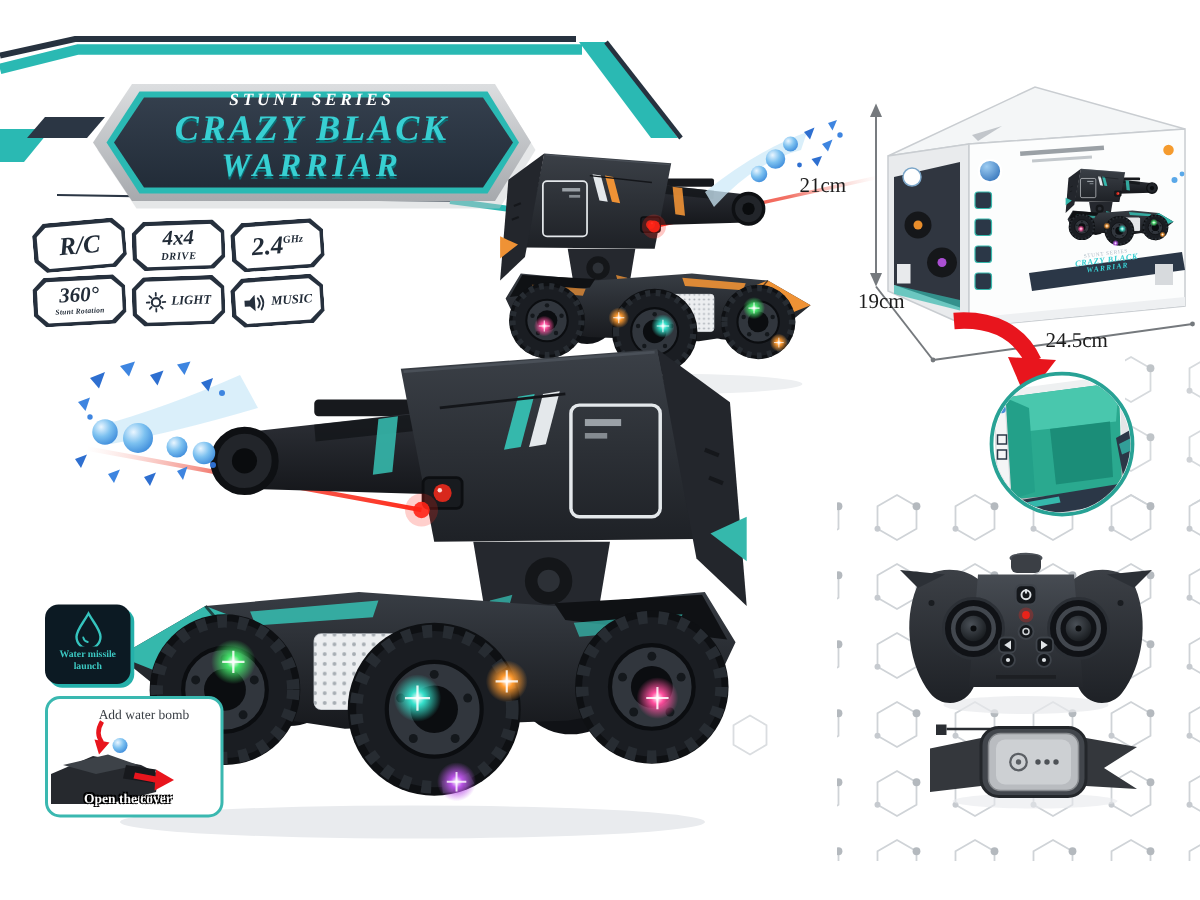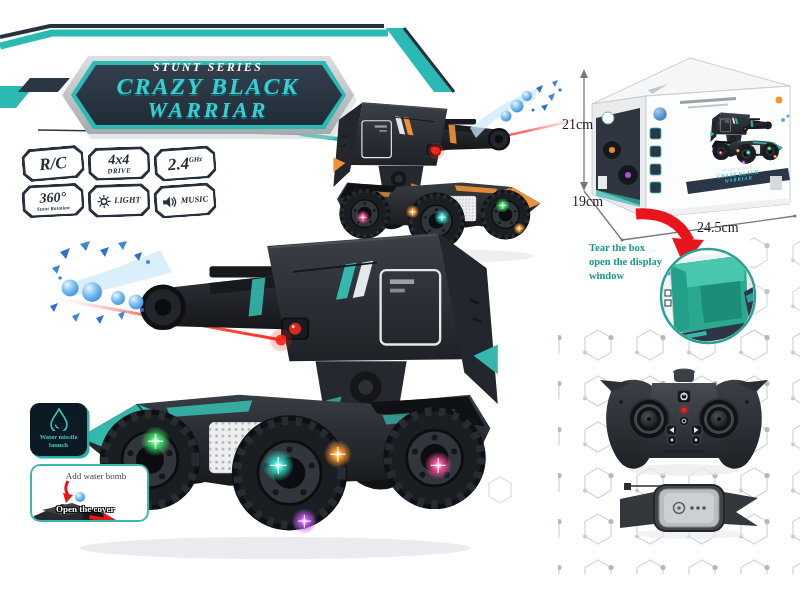--- a/index.html
+++ b/index.html
@@ -36,34 +36,34 @@
   .badge-row{display:flex;align-items:center;gap:3px;}
   .b-xl{font-size:17px;line-height:1;}
   .b-lg{font-size:14px;line-height:1;}
   .b-sub{font-size:7px;letter-spacing:.4px;line-height:1;margin-top:1px;}
   .b-tiny{font-size:5px;letter-spacing:.2px;line-height:1;margin-top:1px;}
   .b-sup{font-size:7px;vertical-align:super;font-weight:bold;}
   .b-med{font-size:8.5px;line-height:1;}
 
   
   .dim{color:#1c1c1c;font-size:14px;font-weight:normal;}
-  .dim-h{left:562px;top:117px;}
+  .dim-h{left:533px;top:117px;}
   .dim-d{left:560px;top:194px;margin-left:12px;}
   .dim-w{left:697px;top:220px;}
   .tear-note{left:589px;top:241px;width:86px;color:#17988a;font-size:10.5px;
     font-weight:bold;line-height:1.32;}
 
   
   .wm-badge{left:30px;top:403px;width:57px;height:53px;background:#0c1a23;border-radius:9px;
     box-shadow:2.5px 2.5px 0 #25b0aa;display:flex;flex-direction:column;align-items:center;
     justify-content:flex-start;padding-top:4px;box-sizing:border-box;}
   .wm-text{color:#3cc8c2;font-size:6.5px;font-weight:bold;text-align:center;line-height:1.25;margin-top:2px;}
 
   
-  .aw-inset{left:30px;top:464px;width:119px;height:58px;background:#fff;
+  .aw-inset{left:30px;top:464px;width:119px;height:81px;background:#fff;
     border:2.5px solid #3ab8b0;border-radius:10px;box-sizing:border-box;overflow:hidden;}
   .aw-label{position:absolute;left:14px;top:5px;width:100px;text-align:center;
     color:#3a3f45;font-size:9px;}
   .oc-label{position:absolute;left:12px;bottom:6px;color:#fff;font-size:9px;font-weight:bold;
     text-shadow:-1px -1px 0 #000,1px -1px 0 #000,-1px 1px 0 #000,1px 1px 0 #000;padding-left:12px;}
 
   
   .box-mini-title{left:688px;top:167px;width:100px;transform:rotate(-7deg);
     text-align:center;line-height:1.15;}
   .bm-series{font-size:3.5px;color:#aebbc6;letter-spacing:.5px;}
@@ -536,25 +536,20 @@
     </span>
   </div>
         </div>
       </div>
 </div>
 
 <div class="abs dim dim-h">21cm</div>
 <div class="abs dim dim-d">19cm</div>
 <div class="abs dim dim-w">24.5cm</div>
 
-<div class="abs tear-note">
-  <div>Tear the box</div>
-  <div>open the display</div>
-  <div>window</div>
-</div>
 
 <div class="abs wm-badge">
   <svg width="24" height="24" viewBox="0 0 24 24">
     <path d="M12,2 C8,9 4,13 4,17.5 A8,8 0 0 0 20,17.5 C20,13 16,9 12,2 Z" fill="none" stroke="#35c4be" stroke-width="1.6"></path>
     <path d="M8.5,18 A4,4 0 0 0 11.5,21" fill="none" stroke="#35c4be" stroke-width="1.2" stroke-linecap="round"></path>
   </svg>
   <div class="wm-text">
     <div>Water missile</div>
     <div>launch</div>
   </div>

